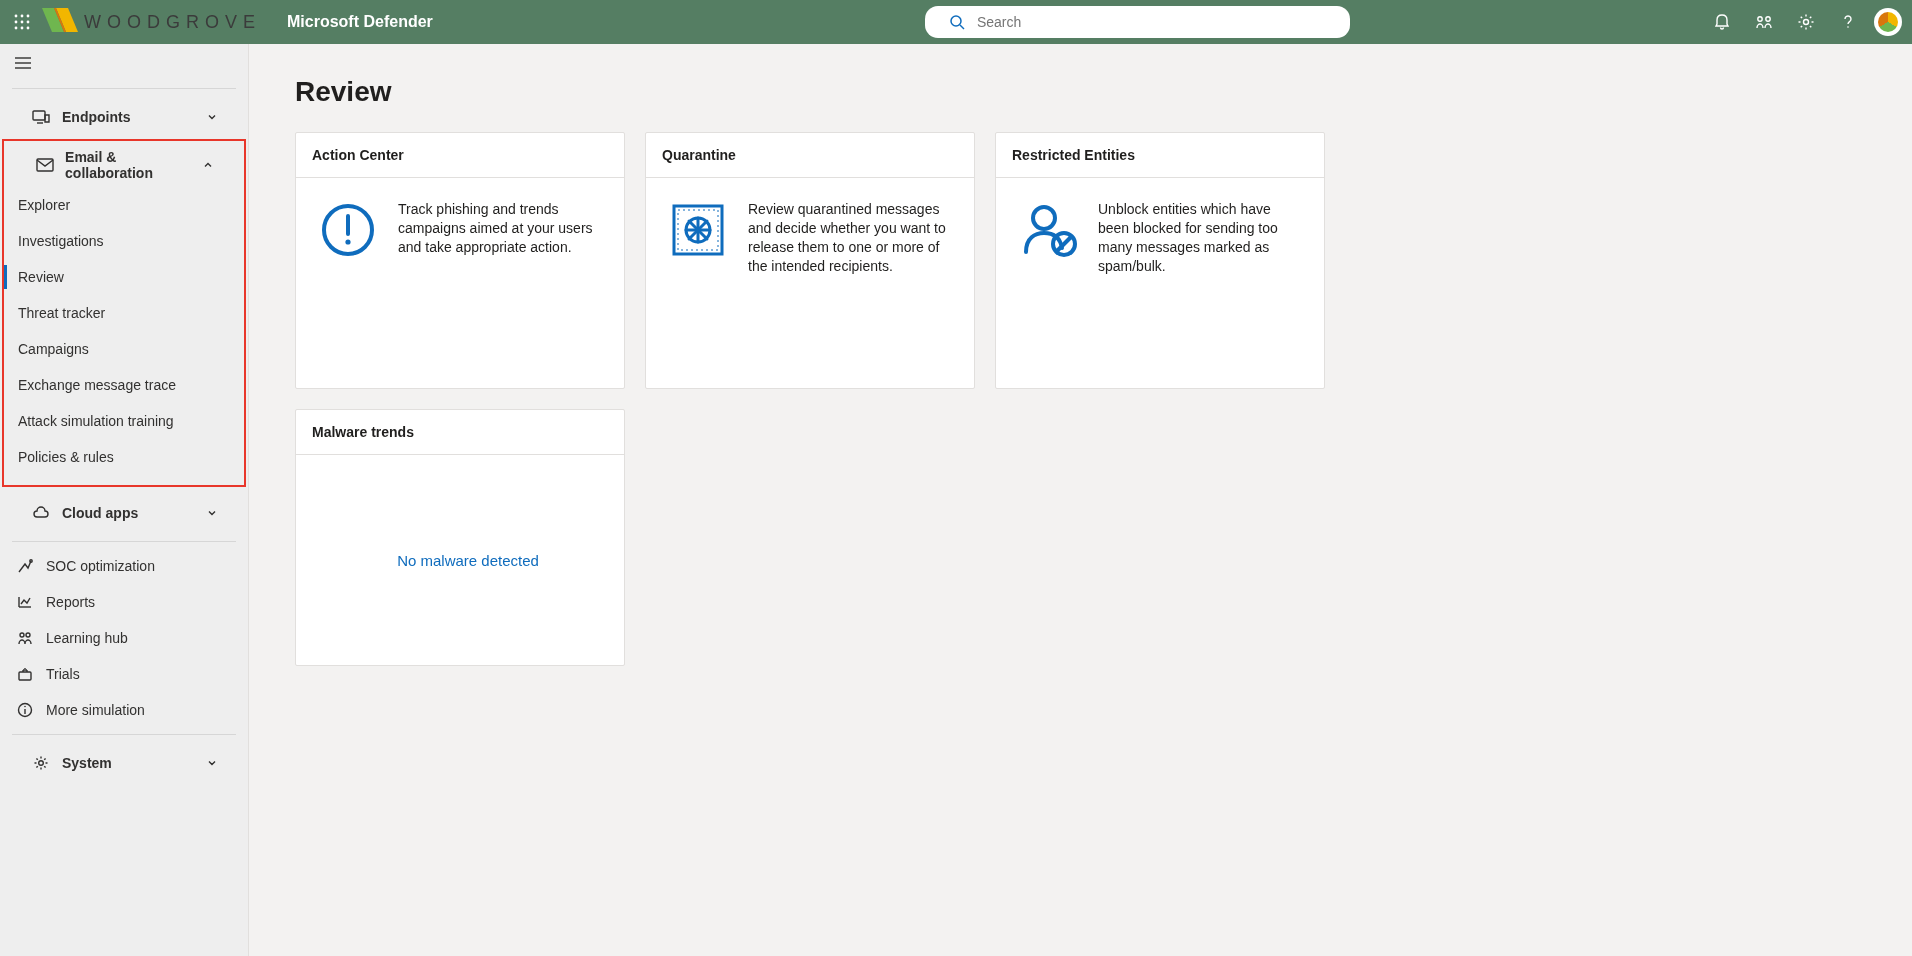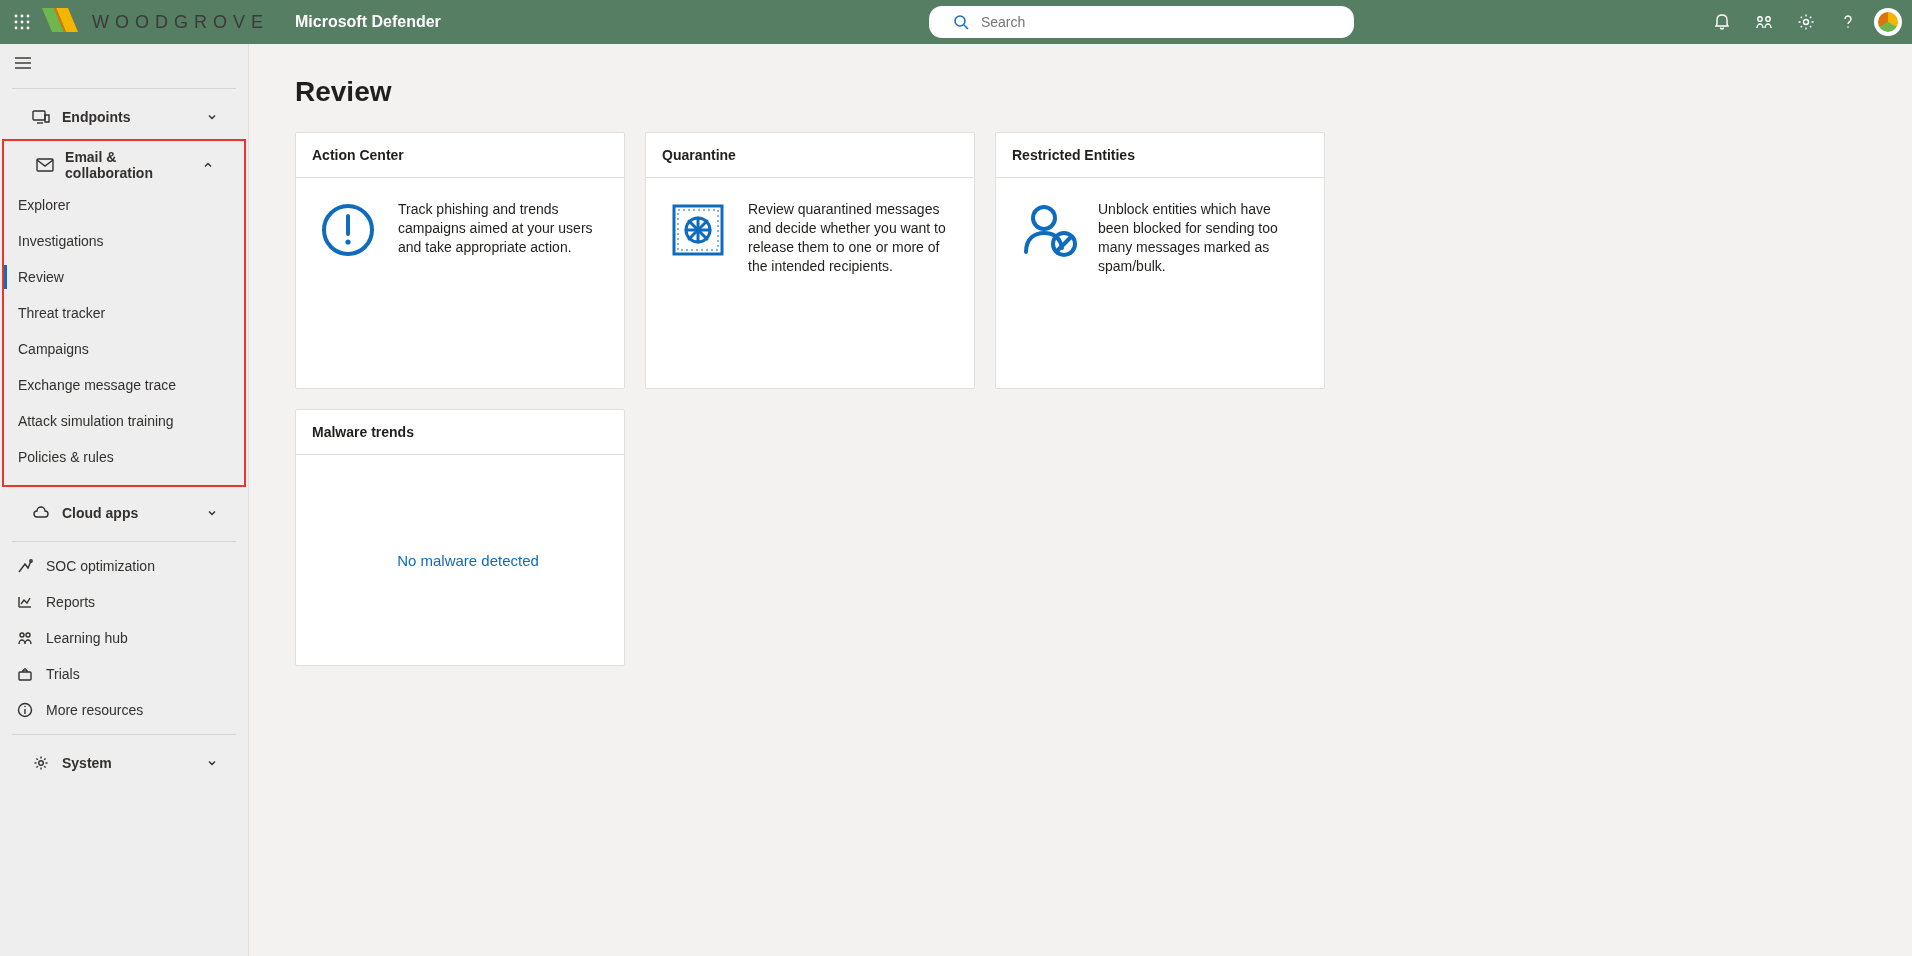--- a/index.html
+++ b/index.html
@@ -2,21 +2,21 @@
 <html><head>
 <meta charset="utf-8">
 <style>
   * { box-sizing: border-box; margin: 0; padding: 0; }
   html, body { height: 100%; font-family: "Segoe UI", Arial, sans-serif; background:#f3f2f1; }
   body { display:flex; flex-direction:column; }
 
   
   .topbar { height:44px; background:#557e63; color:#fff; display:flex; align-items:center; padding:0 6px; }
   .waffle { width:32px; height:32px; display:flex; align-items:center; justify-content:center; cursor:pointer; }
-  .logo-box { display:flex; align-items:center; gap:14px; margin-left:4px; }
+  .logo-box { display:flex; align-items:center; gap:6px; margin-left:4px; }
   .logo-shape { position:relative; display:inline-flex; align-items:center; height:28px; }
   .logo-text { font-size:18px; letter-spacing:6px; color:#3b3b3b; font-weight:500; }
   .app-name { font-size:16px; font-weight:600; margin-left:26px; color:#fff; }
   .topbar-spacer-left { flex:0 0 140px; }
   .search-wrap { flex:1; display:flex; justify-content:center; }
   .search-box { width:425px; height:32px; background:#fff; border-radius:13px; display:flex; align-items:center; padding:0 24px; gap:12px; }
   .search-box input { border:none; outline:none; font-size:14px; width:100%; background:transparent; color:#444; }
   .topbar-right { margin-left:auto; display:flex; align-items:center; gap:2px; padding-right:4px; }
   .icon-btn { width:40px; height:44px; display:flex; align-items:center; justify-content:center; cursor:pointer; }
   .avatar { width:28px; height:28px; border-radius:50%; background:#fff; display:flex; align-items:center; justify-content:center; margin-left:4px; }
@@ -255,21 +255,21 @@
       <span>Trials</span>
     </div>
     <div class="sbar-item icon-row">
       <span class="icon-slot">
           <svg width="16" height="16" viewBox="0 0 16 16" class="stroke-dark">
             <circle cx="8" cy="8" r="6.5"></circle>
             <line x1="8" y1="7" x2="8" y2="12"></line>
             <circle cx="8" cy="4.5" r="0.8" fill="#323130" stroke="none"></circle>
           </svg>
         </span>
-      <span>More resources</span>
+      <span>More simulation</span>
     </div>
 
     <div class="sbar-sep"></div>
 
     <div class="sbar-group">
       <span class="icon-slot">
         <svg width="16" height="16" viewBox="0 0 16 16" class="stroke-dark">
             <circle cx="8" cy="8" r="2.3"></circle>
             <path d="M8 1.5v2M8 12.5v2M1.5 8h2M12.5 8h2M3.4 3.4l1.4 1.4M11.2 11.2l1.4 1.4M12.6 3.4l-1.4 1.4M4.8 11.2l-1.4 1.4"></path>
           </svg>

